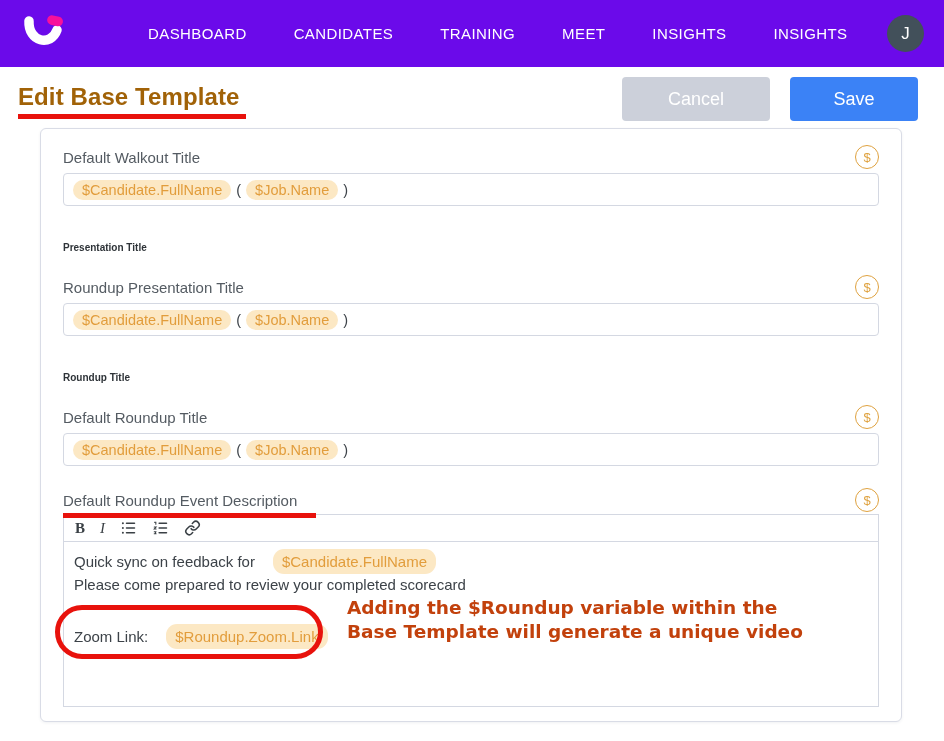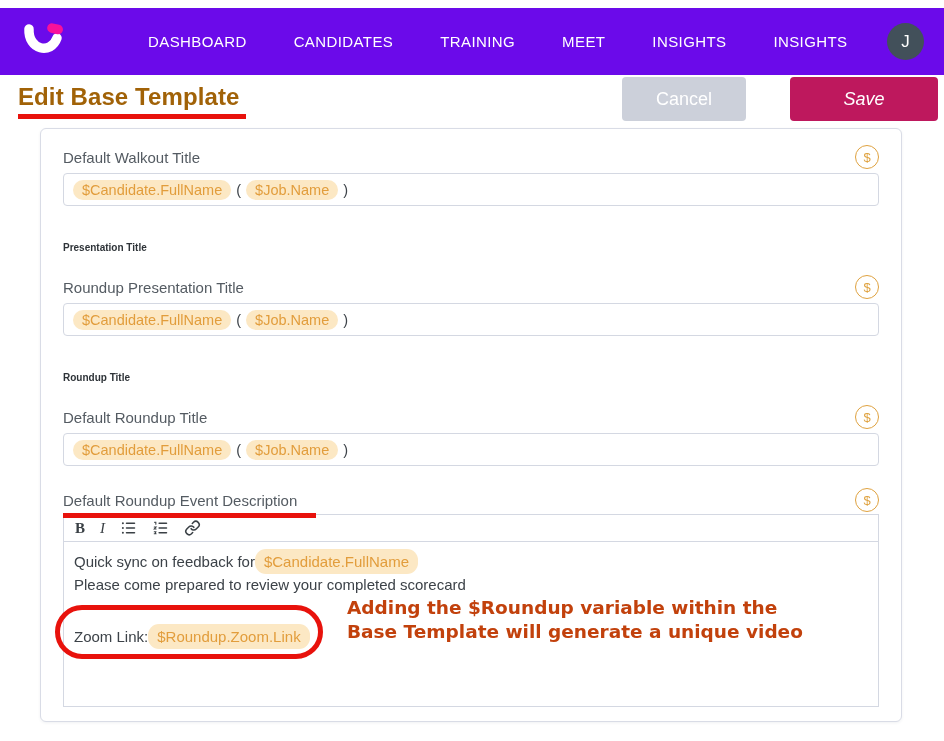--- a/index.html
+++ b/index.html
@@ -1,40 +1,40 @@
 <!DOCTYPE html>
 <html><head>
 <meta charset="utf-8">
 <style>
   * { margin:0; padding:0; box-sizing:border-box; }
   html,body { width:944px; height:741px; background:#fff; overflow:hidden;
               font-family:"Liberation Sans", sans-serif; }
   .stage { position:relative; width:944px; height:741px; background:#fff; }
 
   
-  .navbar { position:absolute; left:0; top:8px; width:944px; height:67px;
+  .navbar { position:absolute; left:0; top:0; width:944px; height:67px;
             background:#6b0aea; display:flex; align-items:center; padding:17px 20px; }
   .logo { width:48px; height:44px; margin-top:2px; flex:0 0 auto; cursor:pointer; }
   .nav-links { display:flex; align-items:center; gap:47px; margin-left:80px;
                color:#fff; font-size:15px; letter-spacing:.4px; }
   .nav-item { cursor:pointer; white-space:nowrap; }
   .avatar { width:37px; height:37px; border-radius:50%; background:#42505a; color:#fff;
             display:flex; align-items:center; justify-content:center; font-size:17px;
             margin-left:auto; cursor:pointer; }
 
   
   .page-title { position:absolute; left:18px; top:83px; font-size:24px; font-weight:700;
                 color:#a16207; letter-spacing:.1px; }
   .title-underline { position:absolute; left:18px; top:114px; width:228px; height:5px;
                      background:#e8120c; }
   .btn { position:absolute; top:77px; height:44px; border:none; border-radius:4px;
          color:#fff; font-size:18px; font-family:"Liberation Sans",sans-serif;
          display:flex; align-items:center; justify-content:center; cursor:pointer; }
-  .btn-cancel { left:622px; width:124px; background:#ccd0da; }
-  .btn-save   { left:790px; width:148px; background:#be185d;font-style:italic; }
+  .btn-cancel { left:622px; width:148px; background:#ccd0da; }
+  .btn-save   { left:790px; width:128px; background:#3b82f6; }
 
   
   .card { position:absolute; left:40px; top:128px; width:862px; height:594px;
           background:#fff; border:1px solid #d9dce6; border-radius:6px;
           box-shadow:0 1px 3px rgba(40,50,80,.07); padding:16px 22px 0 22px; }
 
   .label-row { display:flex; justify-content:space-between; align-items:center;
                height:24px; color:#545b62; font-size:15px; }
   .dollar-icon { width:24px; height:24px; border:1.5px solid #dfa23f; border-radius:50%;
                  color:#dfa23f; display:flex; align-items:center; justify-content:center;
@@ -54,21 +54,21 @@
 
   
   .editor-box { margin-top:2px; border:1px solid #d4d8e2; background:#fff; }
   .editor-toolbar { height:27px; border-bottom:1px solid #d4d8e2; display:flex;
                     align-items:center; gap:15px; padding:0 11px; color:#3a4045; }
   .tb-btn { cursor:pointer; display:flex; align-items:center; height:100%; }
   .tb-bold { font-weight:700; font-size:15px; font-family:"Liberation Serif",serif; }
   .tb-italic { font-style:italic; font-size:15px; font-family:"Liberation Serif",serif; }
   .editor-area { position:relative; height:164px; padding:7px 10px; font-size:15px;
                  line-height:21px; color:#3c4248; cursor:text; }
-  .ed-line { display:flex; align-items:center; gap:0; white-space:nowrap; }
+  .ed-line { display:flex; align-items:center; gap:18px; white-space:nowrap; }
   .zoom-line { margin-top:29px; }
 
   .red-circle { position:absolute; left:-9px; top:63px; width:268px; height:54px;
                 border:5px solid #e8120c; border-radius:27px; pointer-events:none; }
   .annotation { position:absolute; left:283px; top:54px; width:560px;
                 color:#c2410c; font-weight:700; font-size:18.5px; line-height:24px;
                 font-family:"DejaVu Sans", sans-serif; }
 </style>
 </head>
 <body>

